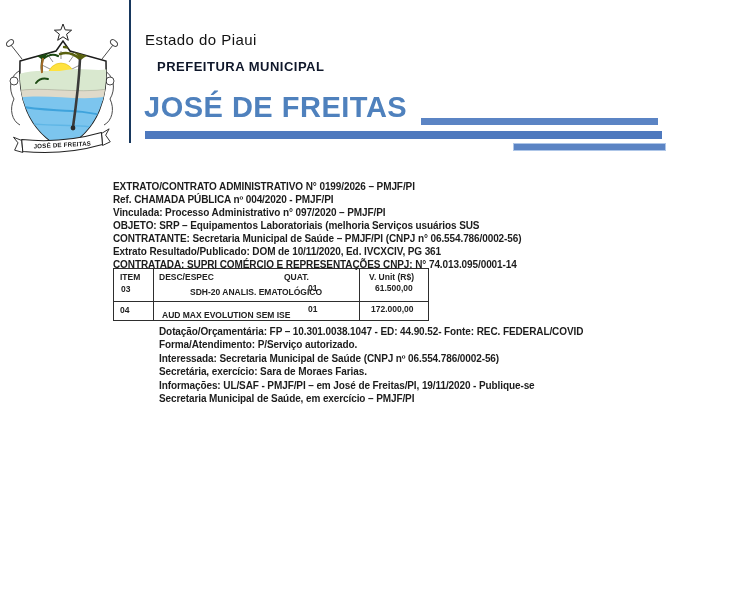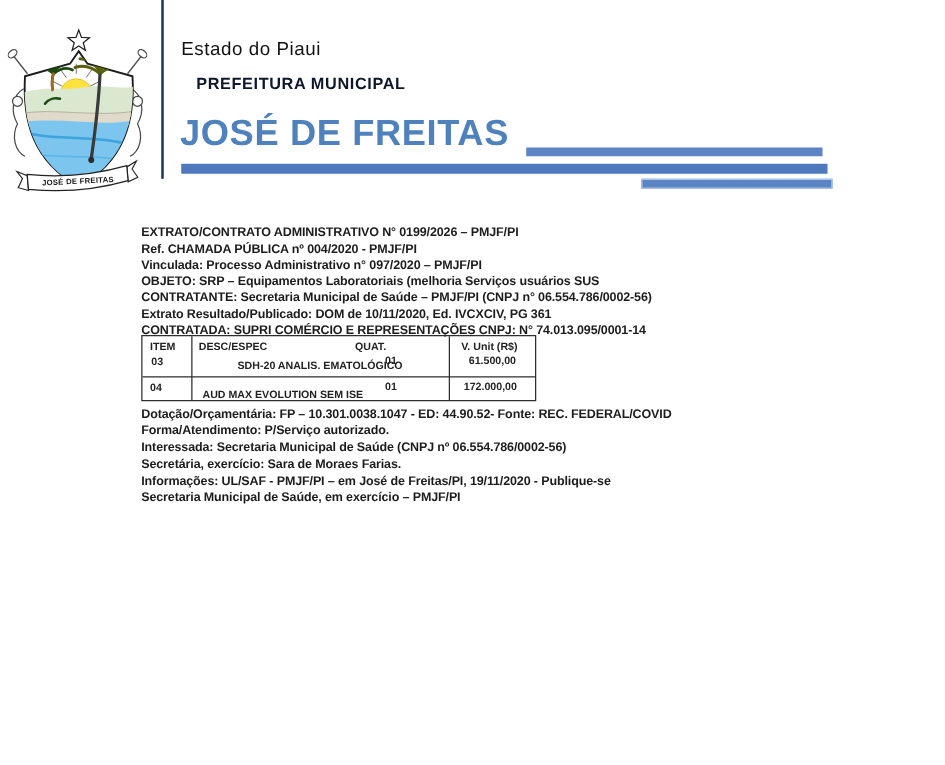--- a/index.html
+++ b/index.html
@@ -32,21 +32,21 @@
   .bar3{left:513px;top:143px;width:153px;height:8px;background:#5B84C4;
         border:1px solid #AEC6E8;box-sizing:border-box;}
   
   .textblock{
     position:absolute;left:113px;
     font-size:10px;font-weight:600;letter-spacing:-.1px;color:#1c1c1c;
   }
   .textblock .tline{line-height:13px;height:13px;white-space:nowrap;}
   .block1{top:180px;}
   .block2{top:325px;}
-  .block2 .tline{line-height:13.4px;height:13.4px;}
+  .block2 .tline{line-height:13.4px;height:13.4px;margin-left:46px;}
   
   .ctable{
     position:absolute;left:113px;top:268px;width:314px;height:51px;
     border:1px solid #2e2e2e;box-sizing:content-box;
     font-size:8.5px;font-weight:600;color:#222;
   }
   .ctable .vl{position:absolute;top:0;bottom:0;width:1px;background:#2e2e2e;}
   .ctable .vl1{left:39px;}
   .ctable .vl2{left:245px;}
   .ctable .hl{position:absolute;left:0;right:0;top:32px;height:1px;background:#2e2e2e;}

